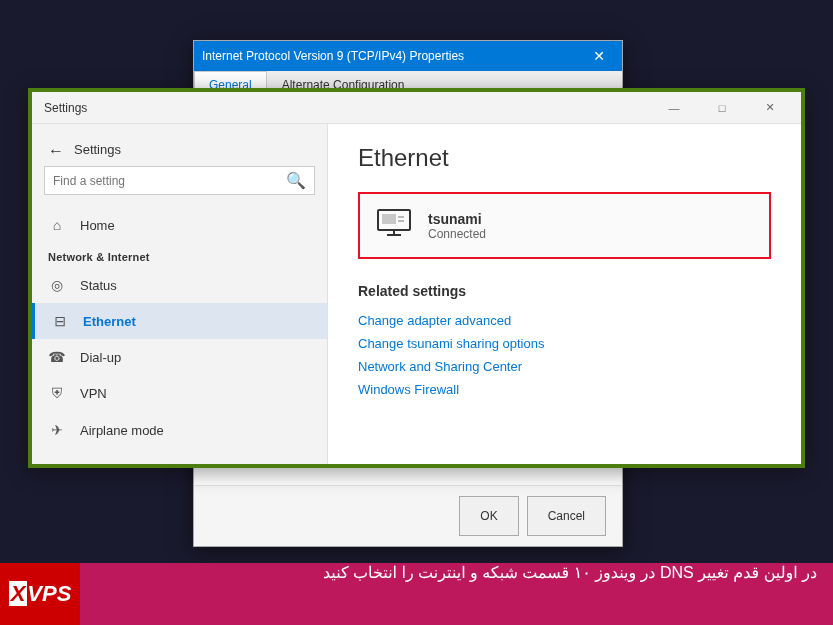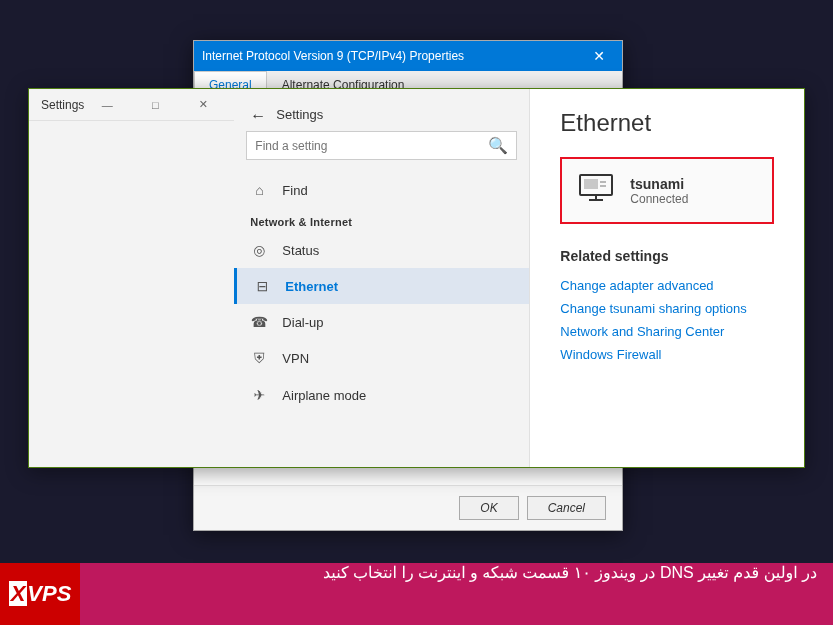--- a/index.html
+++ b/index.html
@@ -13,23 +13,24 @@
     }
 
     
     .settings-window {
       position: absolute;
       top: 88px;
       left: 28px;
       width: 777px;
       height: 380px;
       background: #f3f3f3;
-      border: 1px solid #4d7c0f;
+      border: 4px solid #4d7c0f;
       box-shadow: 0 4px 20px rgba(0,0,0,0.4);
       display: flex;
+      flex-direction: column;
     }
 
     .settings-titlebar {
       height: 32px;
       background: #f3f3f3;
       display: flex;
       align-items: center;
       padding: 0 8px;
       border-bottom: 1px solid #e0e0e0;
     }
@@ -267,27 +268,26 @@
     .dialog-footer {
       padding: 10px 16px;
       display: flex;
       justify-content: flex-end;
       gap: 8px;
       border-top: 1px solid #e0e0e0;
       background: #f5f5f5;
     }
 
     .dialog-btn {
-      padding: 4px 20px;
+      padding: 12px 20px;
       font-size: 12px;
       cursor: pointer;
       border: 1px solid #aaa;
       background: #f0f0f0;
       color: #333;
-      font-style: italic;
     }
     .dialog-btn.primary {
       background: #f0f0f0;
       border-color: #aaa;
     }
 
     
     .bottom-banner {
       position: absolute;
       bottom: 0;
@@ -368,21 +368,21 @@
         <span>Settings</span>
       </div>
 
       <div class="sidebar-search">
         <input type="text" placeholder="Find a setting" style="">
         <span>🔍</span>
       </div>
 
       <div class="sidebar-item">
         <span class="sidebar-icon">⌂</span>
-        <span class="item-label">Find</span>
+        <span class="item-label">Home</span>
       </div>
 
       <div class="sidebar-section-title">Network &amp; Internet</div>
 
       <div class="sidebar-item">
         <span class="sidebar-icon">◎</span>
         <span class="item-label">Status</span>
       </div>
 
       <div class="sidebar-item active">

